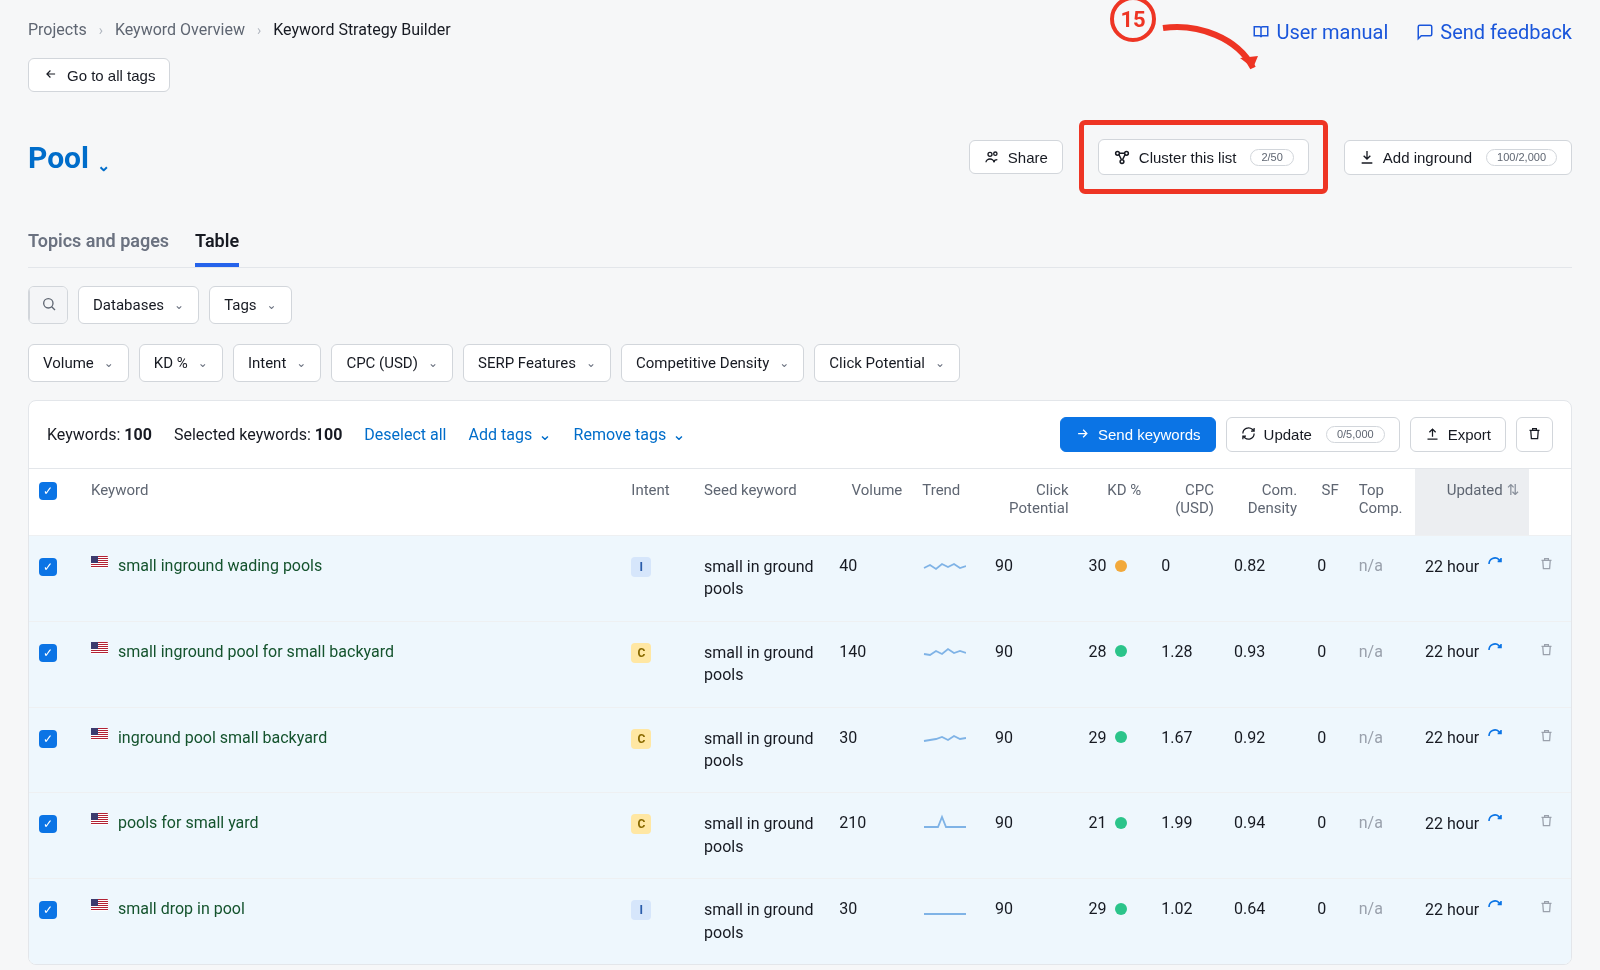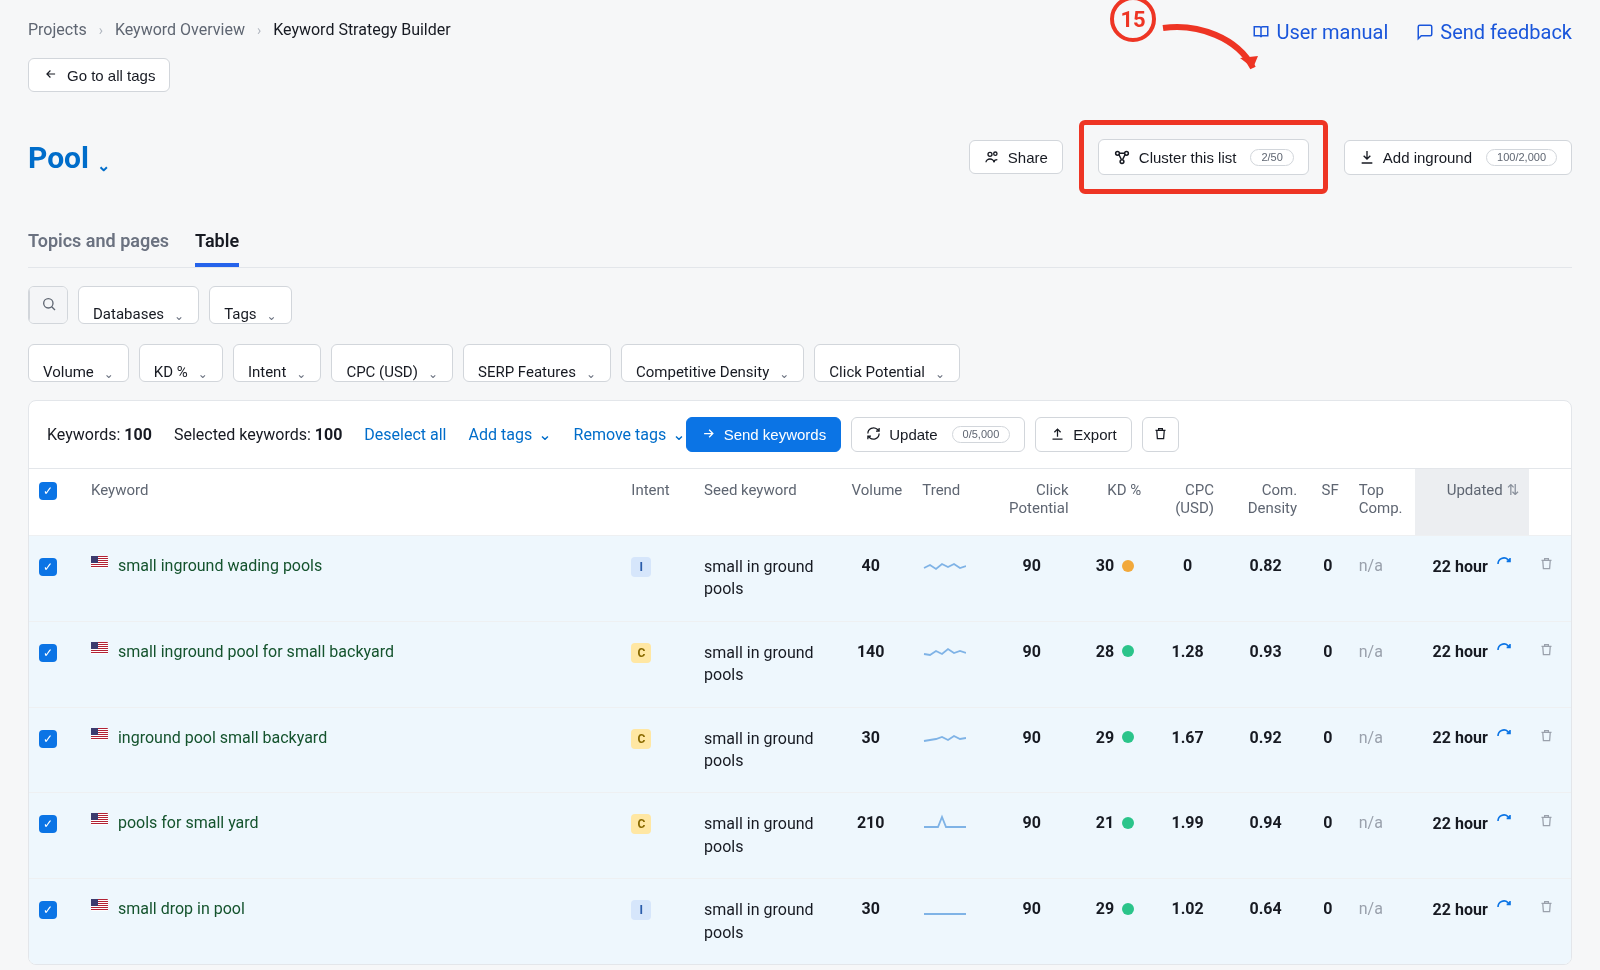--- a/index.html
+++ b/index.html
@@ -75,54 +75,54 @@
     border-radius: 6px; overflow: hidden; height: 38px;
   }
   .filter-input input {
     border: 0; outline: none; padding: 0 12px; font-size: 15px; width: 240px; color: #171a22;
   }
   .filter-input .search-btn {
     width: 38px; display: flex; align-items: center; justify-content: center;
     background: #f4f5f7; border-left: 1px solid #d2d6db; cursor: pointer;
   }
   .dropdown-btn {
-    display: inline-flex; align-items: flex-end; gap: 10px;
+    display: inline-flex; align-items: center; gap: 10px;
     background: #fff; border: 1px solid #d2d6db; border-radius: 6px;
     padding: 0 14px; height: 38px; font-size: 15px; color: #171a22; cursor: pointer;
   }
   .dropdown-btn .dd { color: #6b7280; font-size: 12px; }
 
   
   .panel {
     background: #fff; border: 1px solid #e3e6ea; border-radius: 8px;
     overflow: hidden;
   }
   .action-bar {
-    display: flex; align-items: center; 
+    display: flex; align-items: center; justify-content: space-between;
     padding: 16px 18px; border-bottom: 1px solid #e3e6ea;
   }
   .ab-left { display: flex; align-items: center; gap: 22px; font-size: 16px; }
   .ab-left .stat b { font-weight: 700; }
   .ab-left .link { color: #006dca; cursor: pointer; display: inline-flex; align-items: center; gap: 6px; }
   .ab-right { display: flex; align-items: center; gap: 10px; }
   .btn.primary { background: #0b74e5; color: #fff; border-color: #0b74e5; }
   .btn.icononly { padding: 8px 10px; }
 
   
   table.kw { width: 100%; border-collapse: collapse; font-size: 16px; }
   table.kw thead th {
     text-align: left; font-weight: 400; color: #5f6672; font-size: 15px;
     padding: 12px 10px 18px; vertical-align: top; background: #fff;
   }
   table.kw thead th.right { text-align: right; }
   table.kw tbody td {
     padding: 20px 10px; vertical-align: top; border-top: 1px solid #eef0f2;
     background: #eef7fd;
   }
-  td.right, th.right { text-align: center; font-weight: bold; }
+  td.right, th.right { text-align: left; }
 
   th.updated-h { background: #eceef1 !important; }
   .sort-ind { color: #8a919c; margin-left: 4px; }
 
   .cb {
     width: 18px; height: 18px; border-radius: 4px; background: #0b74e5;
     display: inline-flex; align-items: center; justify-content: center;
     color: #fff; font-size: 12px; cursor: pointer;
   }
   .flag {

